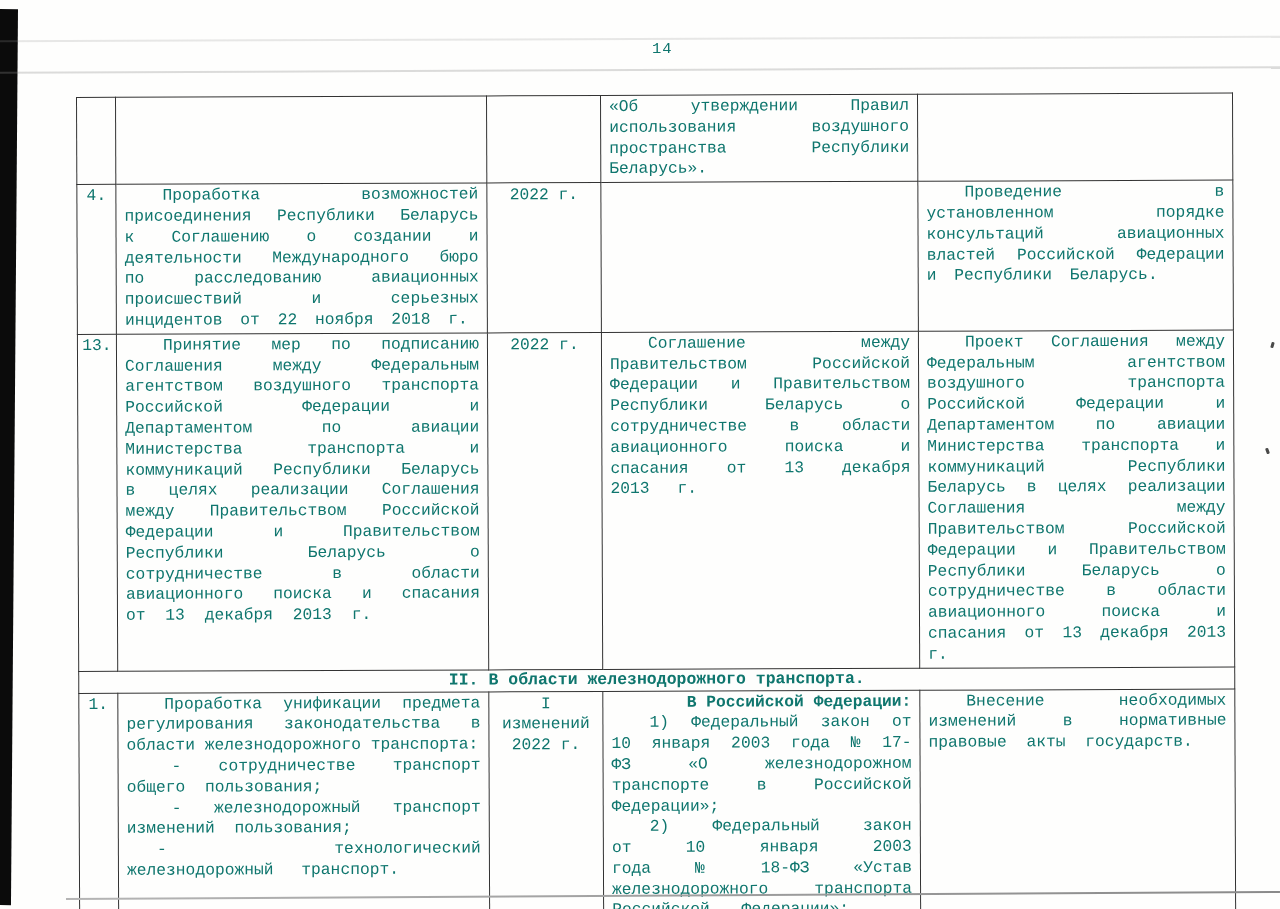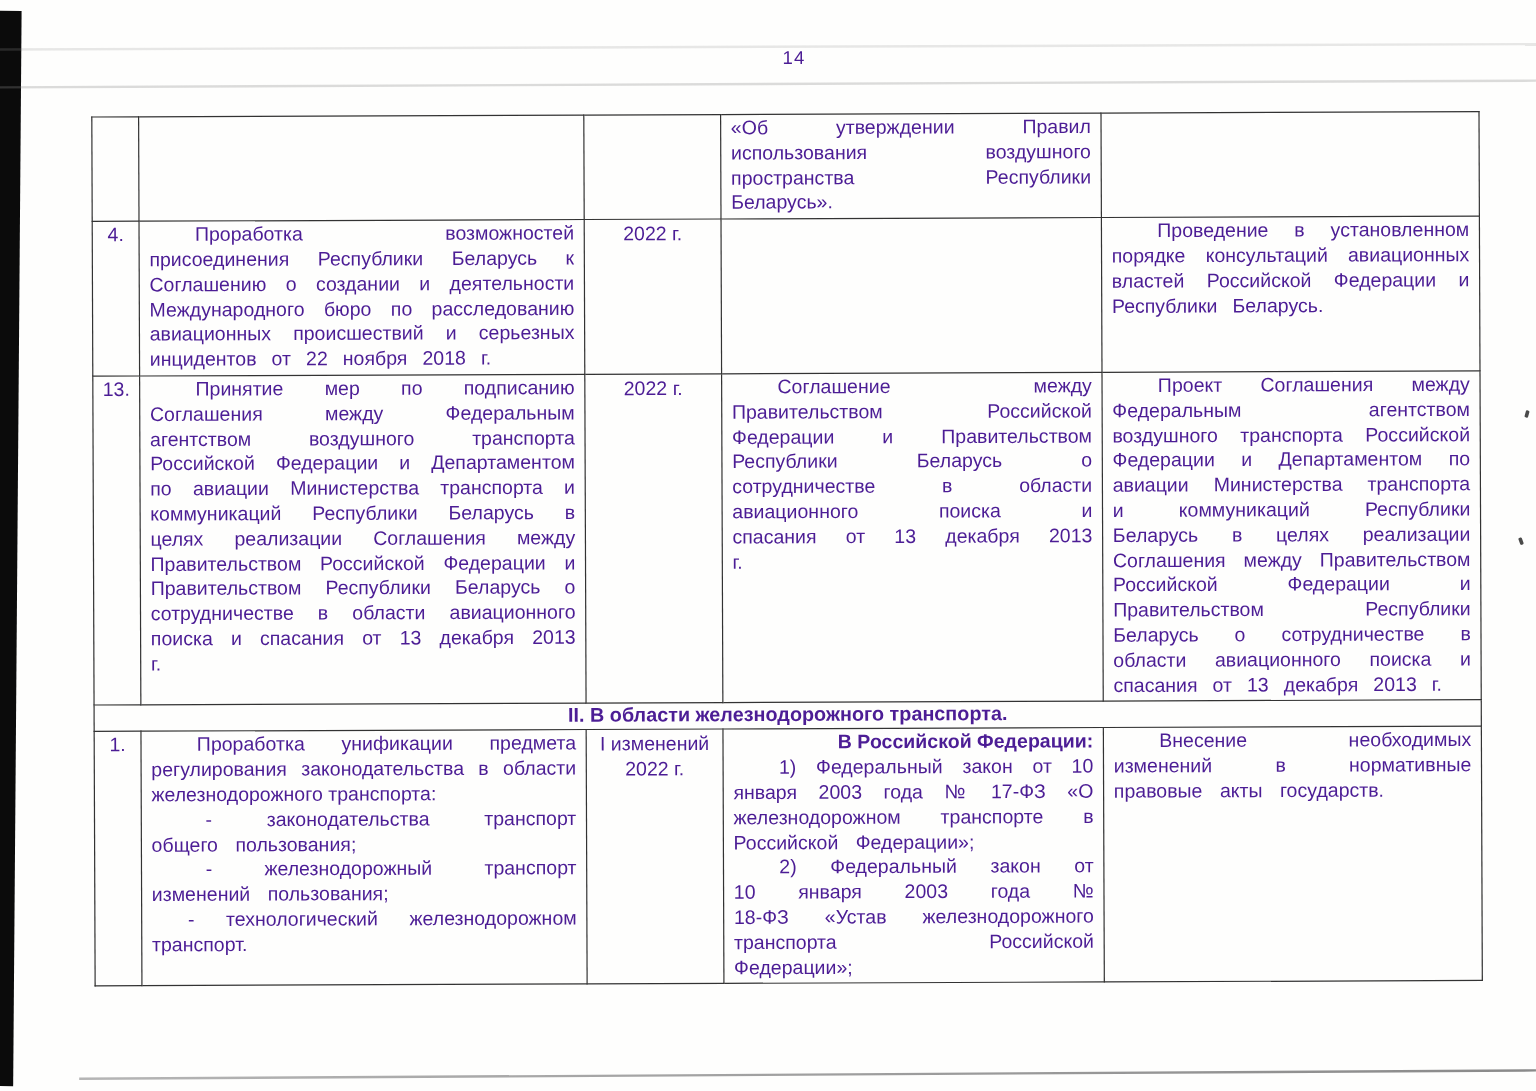--- a/index.html
+++ b/index.html
@@ -1,22 +1,22 @@
 <!DOCTYPE html>
 <html><head>
 <meta charset="utf-8">
 <style>
   html, body { margin: 0; padding: 0; background: #ffffff; }
   .canvas {
     position: relative;
     width: 1280px; height: 909px;
     overflow: hidden;
     background: #fefefd;
-    font-family: Liberation Sans, sans-serif;
-    color: #4c1d95;
+    font-family: Liberation Mono, monospace;
+    color: #0f766e;
   }
   
   .scanbar {
     position: absolute; left: -2px; top: 9px;
     width: 20px; height: 896px;
     background: #0b0b0b;
     transform: rotate(0.45deg);
     transform-origin: top left;
   }
   
@@ -147,23 +147,23 @@
       </tr>
 
       <tr class="r-sec">
         <td class="section-cell" colspan="5">II. В области железнодорожного транспорта.</td>
       </tr>
 
       <tr class="r-s2">
         <td class="num">1.</td>
         <td>
           <p class="para indent">Проработка унификации предмета регулирования законодательства в области железнодорожного транспорта:</p>
-          <p class="para indent-lg ws10">- законодательства транспорт общего пользования;</p>
+          <p class="para indent-lg ws10">- сотрудничестве транспорт общего пользования;</p>
           <p class="para indent-lg ws10">- железнодорожный транспорт изменений пользования;</p>
-          <p class="para indent-md ws18">- технологический железнодорожном транспорт.</p>
+          <p class="para indent-md ws18">- технологический железнодорожный транспорт.</p>
         </td>
         <td class="term">
           <div>I изменений</div>
           <div>2022 г.</div>
         </td>
         <td>
           <p class="docs-heading">В Российской Федерации:</p>
           <p class="para indent ws10">1) Федеральный закон от 10 января 2003 года № 17-ФЗ «О железнодорожном транспорте в Российской Федерации»;</p>
           <p class="para indent ws22">2) Федеральный закон от 10 января 2003 года № 18-ФЗ «Устав железнодорожного транспорта Российской Федерации»;</p>
         </td>

